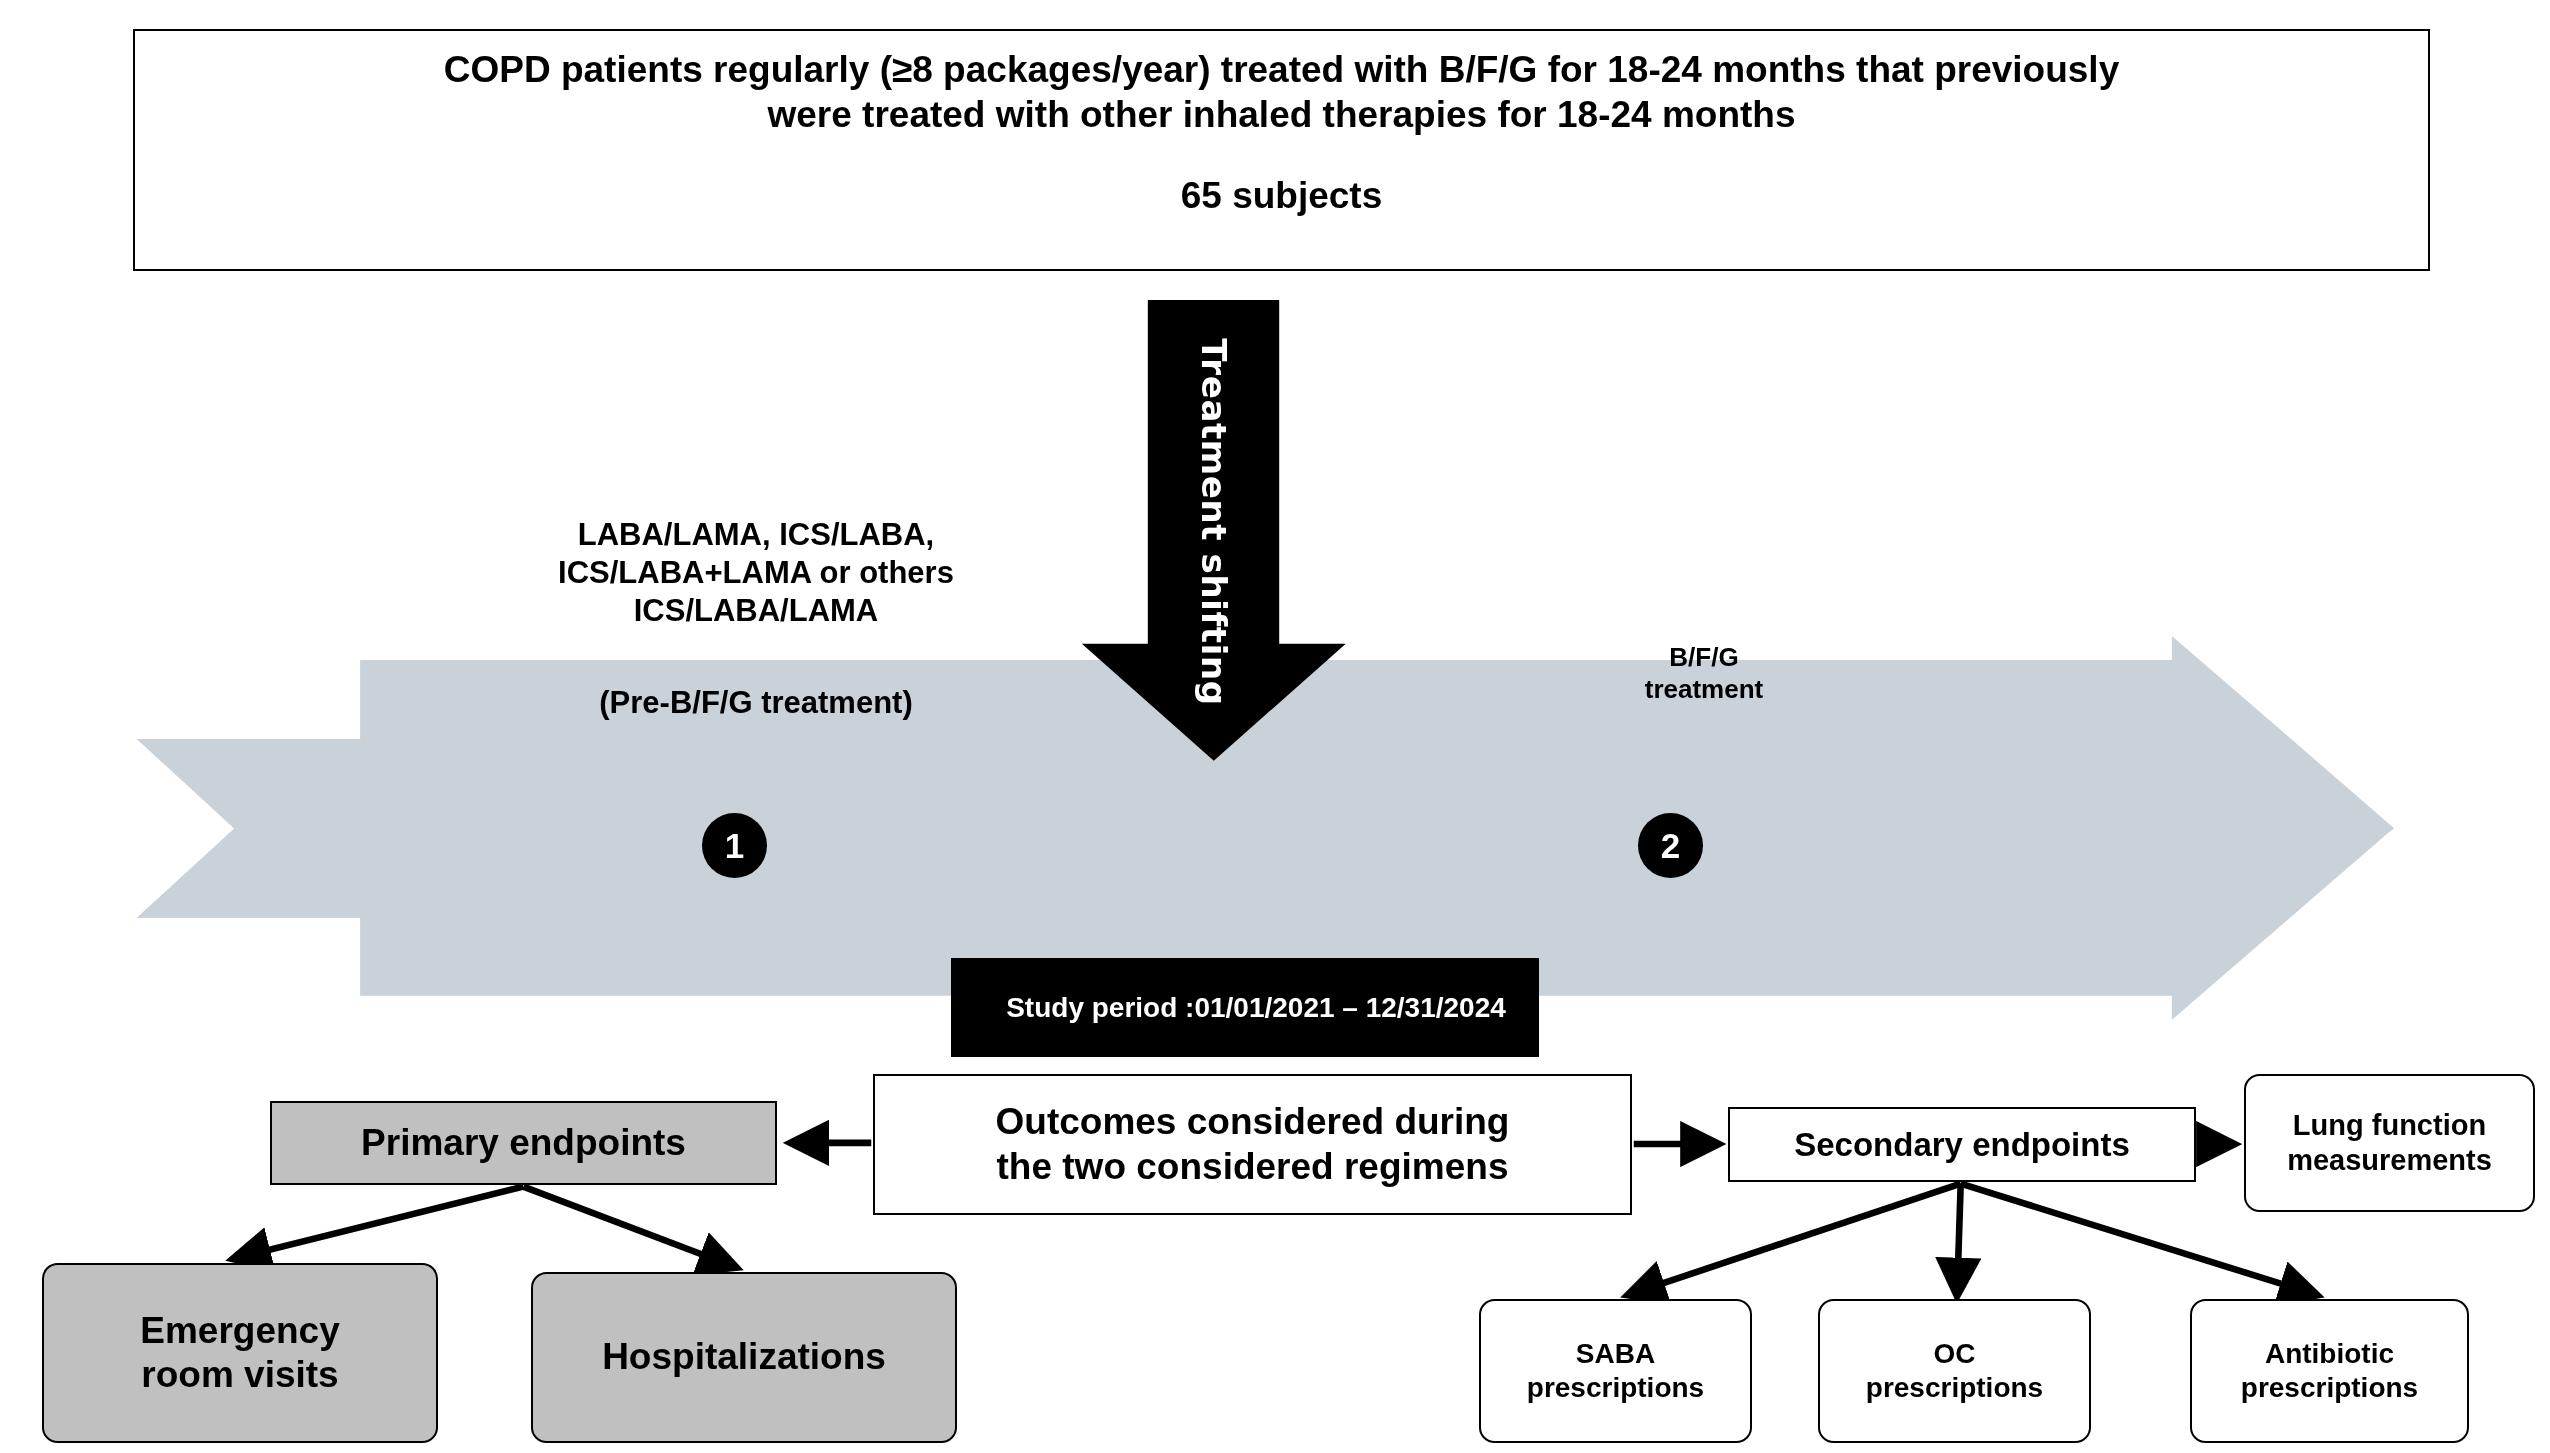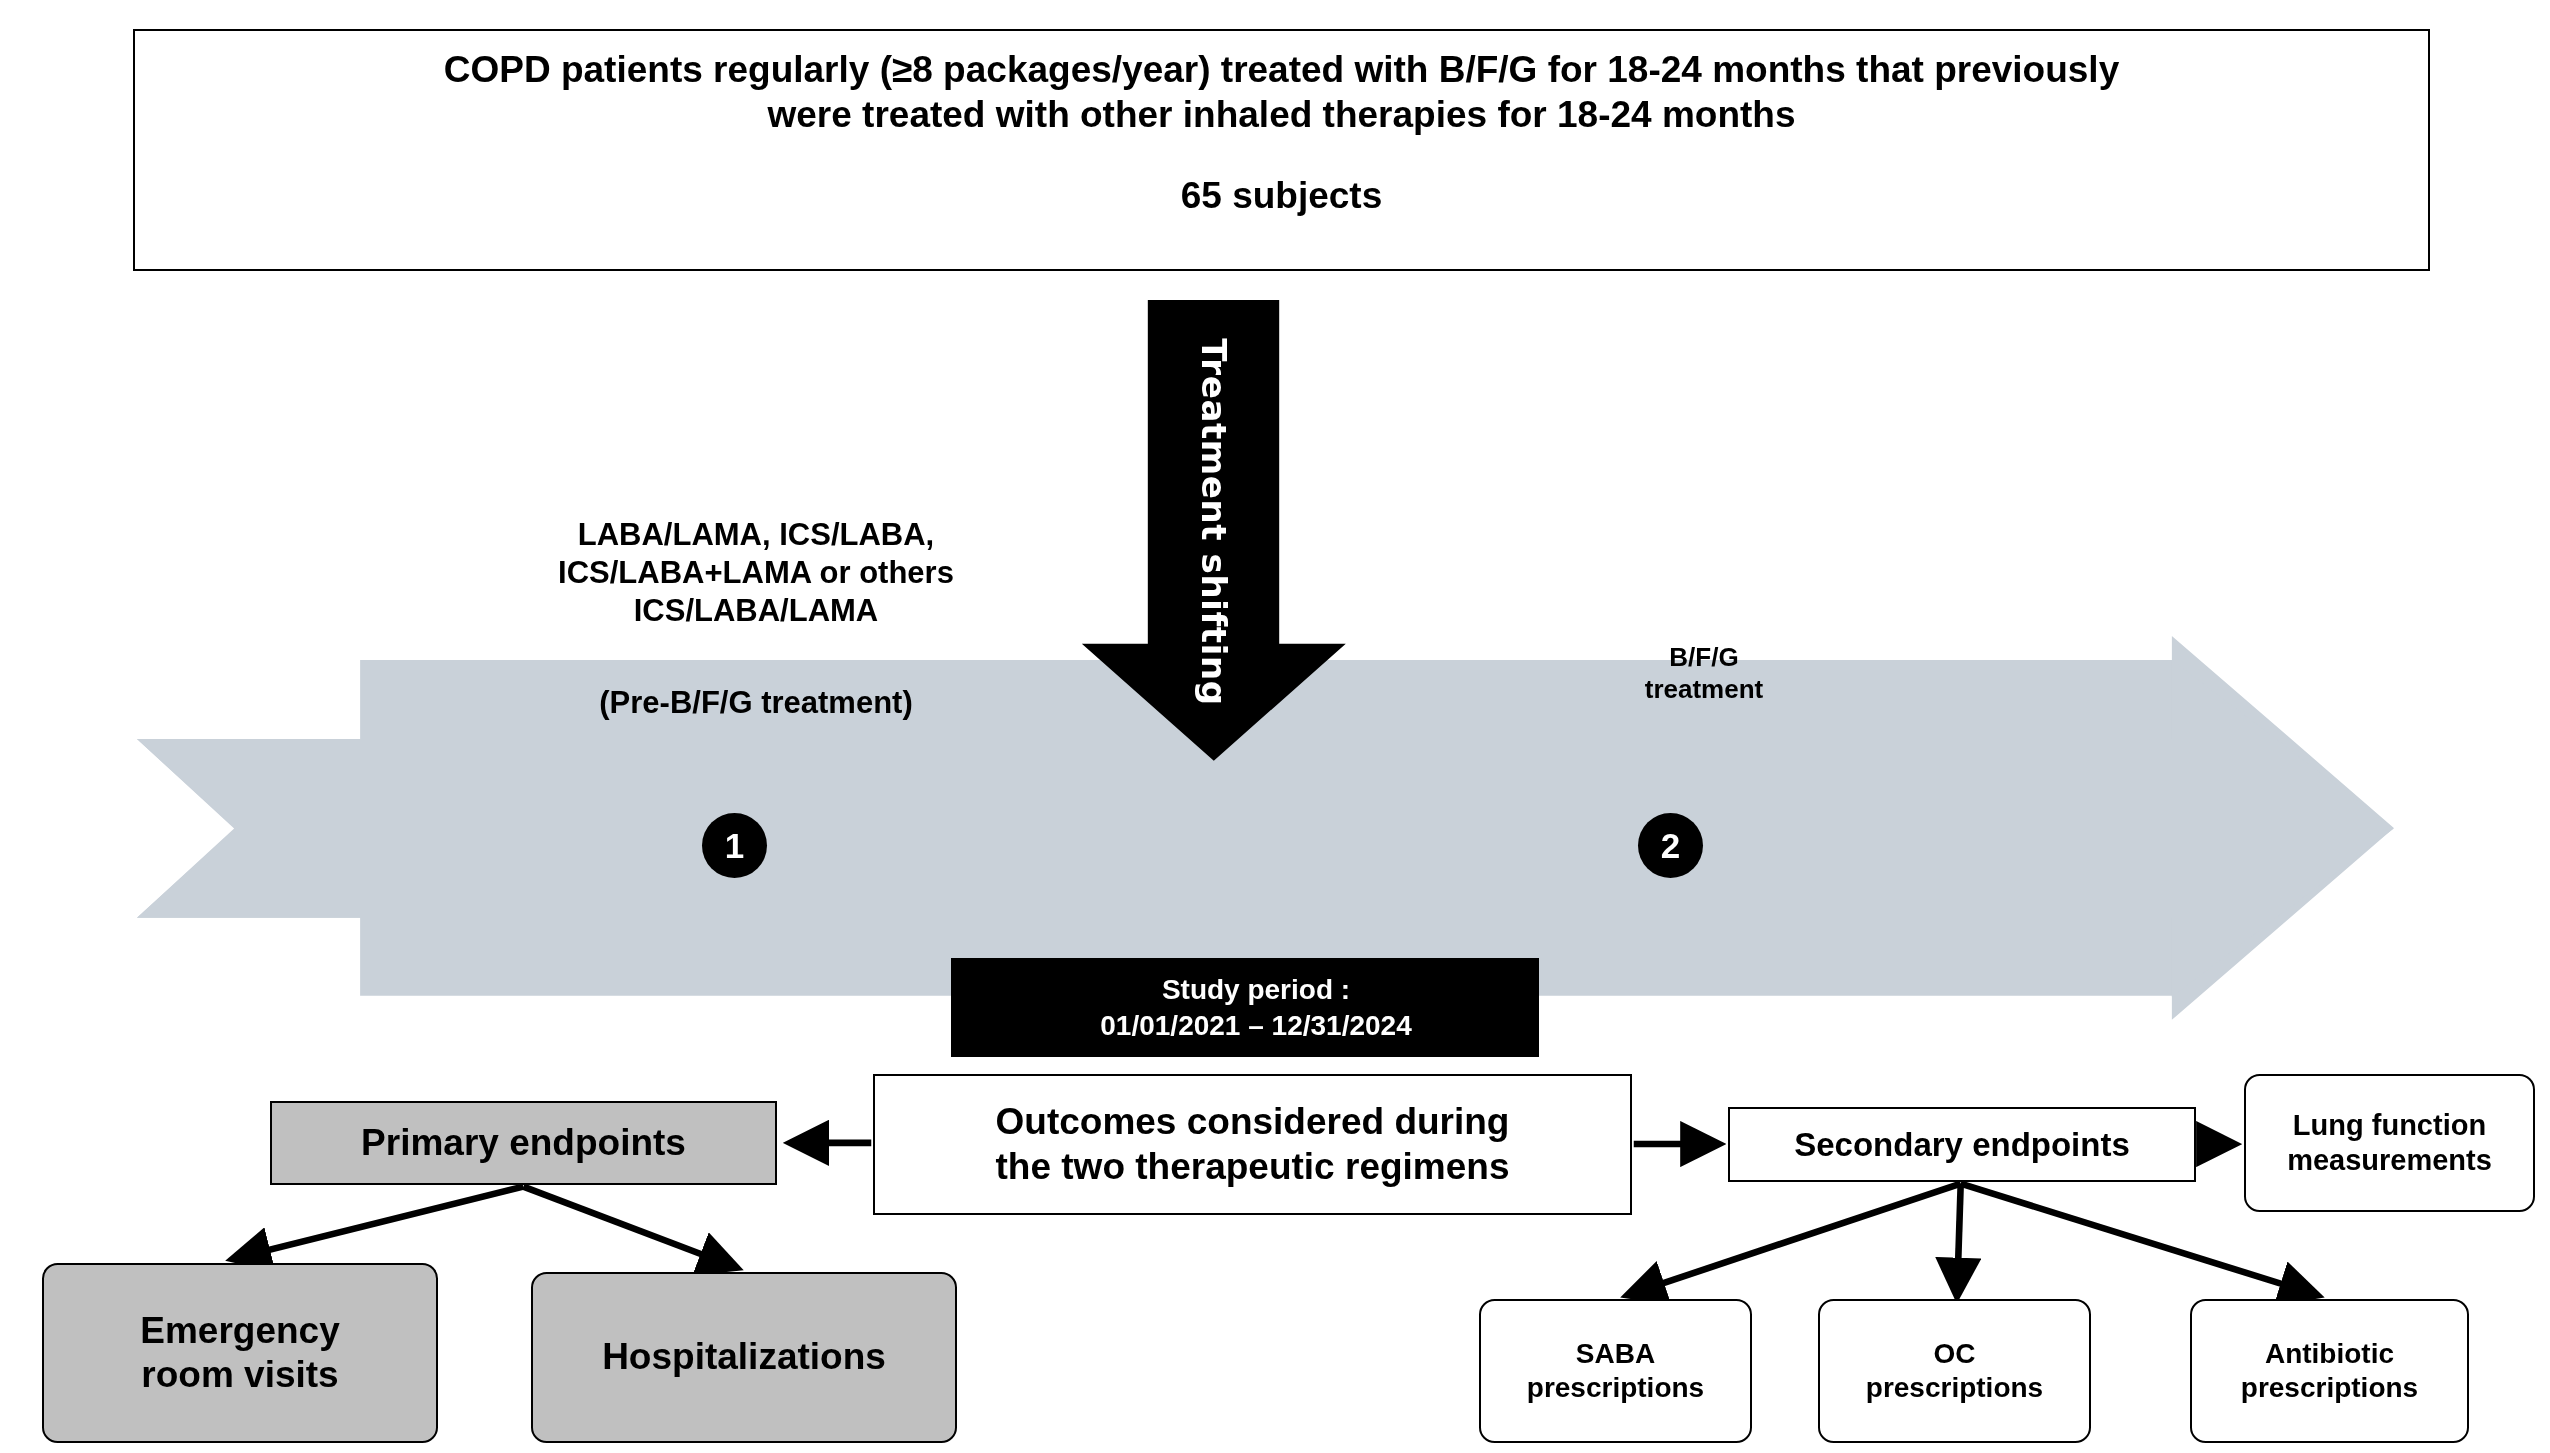--- a/index.html
+++ b/index.html
@@ -60,21 +60,21 @@
     color:#ffffff;font-size:35px;font-weight:bold;
     display:flex;align-items:center;justify-content:center;
     font-family:"Liberation Sans",sans-serif;
   }
   #step-1{left:702px;top:813px;}
   #step-2{left:1638px;top:813px;}
 
   
   #study-period-box{
     left:951px;top:958px;width:588px;height:99px;background:#000000;
-    display:flex;flex-direction:column;align-items:center;justify-content:center;padding-left:22px;
+    display:flex;align-items:center;justify-content:center;padding-left:22px;
   }
   #study-period-box div{
     color:#ffffff;font-size:28px;font-weight:bold;line-height:1.28;text-align:center;
   }
 
   
   .node{
     display:flex;align-items:center;justify-content:center;text-align:center;
     color:#000;font-weight:bold;border:2.4px solid #000000;background:#ffffff;
     line-height:1.2;padding:2.4px 6px;
@@ -170,21 +170,21 @@
     <div class="abs step-badge" id="step-2">2</div>
 
     <div class="abs" id="study-period-box">
       <div>Study period :</div>
       <div>01/01/2021  – 12/31/2024</div>
     </div>
 
     <div class="abs node" id="outcomes-box">
       <div>
         <div>Outcomes considered during</div>
-        <div>the two therapeutic regimens</div>
+        <div>the two considered regimens</div>
       </div>
     </div>
 
     <div class="abs node gray" id="primary-endpoints">
       <span>Primary endpoints</span>
     </div>
     <div class="abs node" id="secondary-endpoints">
       <span>Secondary endpoints</span>
     </div>
     <div class="abs node rounded" id="lung-function">

